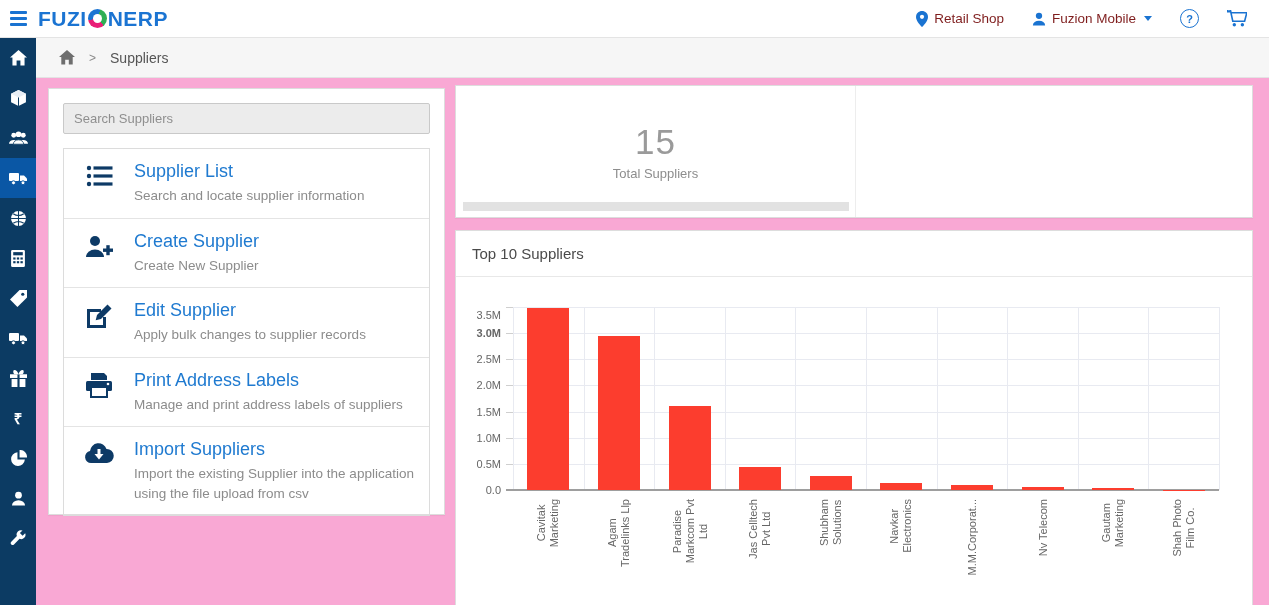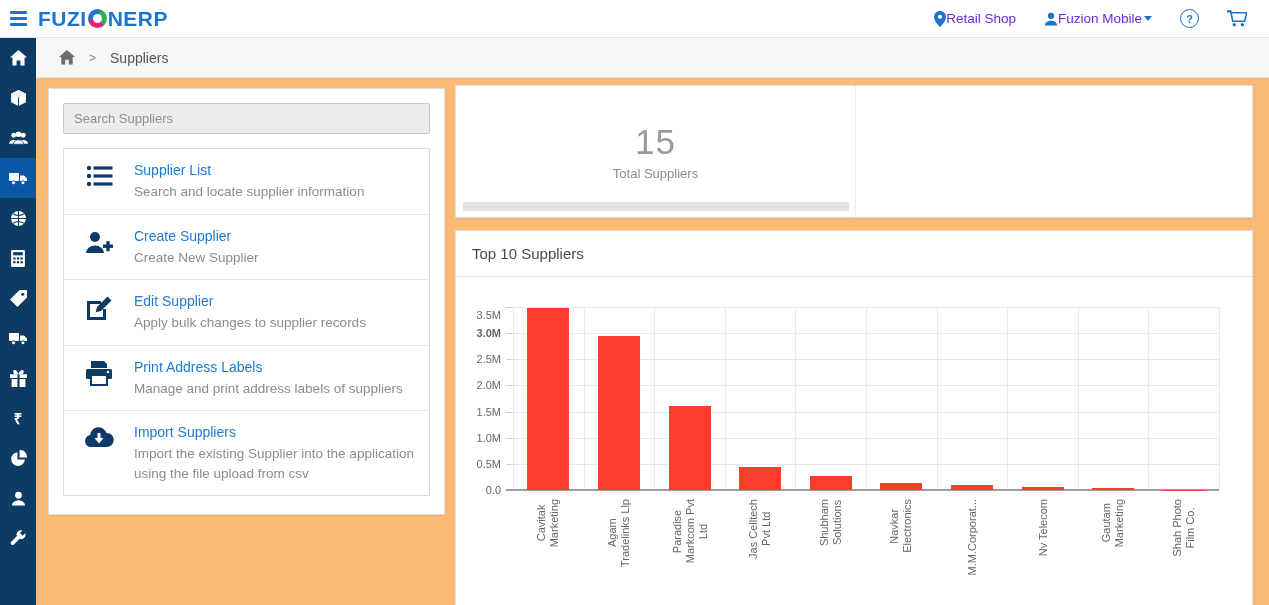--- a/index.html
+++ b/index.html
@@ -14,56 +14,56 @@
   .hamburger i { display:block; width:17px; height:3px; background:#1a73d1; border-radius:1px; }
   .logo { display:flex; align-items:center; margin-left:2px; font-weight:bold; font-size:21px;
           color:#1b74d2; letter-spacing:.5px; }
   .logo-circle { width:19px; height:19px; border-radius:50%; margin:0 1px;
                  background:conic-gradient(from 140deg,#e91e77 0 33%,#1b74d2 33% 66%,#2fae54 66% 100%);
                  position:relative; }
   .logo-circle::after { content:""; position:absolute; left:5px; top:5px; width:9px; height:9px;
                         border-radius:50%; background:#fff; }
   .topbar-right { margin-left:auto; display:flex; align-items:center; gap:28px; margin-right:22px;
                   color:#1a73d1; font-size:13.5px; }
-  .top-item { display:flex; align-items:center; gap:0; cursor:pointer; color:#6d28d9; }
+  .top-item { display:flex; align-items:center; gap:6px; cursor:pointer; color:#7f1d1d; }
   .caret { width:0; height:0; border-left:4.5px solid transparent; border-right:4.5px solid transparent;
            border-top:5.5px solid #1a73d1; margin-left:2px; }
   .help-circle { width:19px; height:19px; border:1.5px solid #1a73d1; border-radius:50%;
                  display:flex; align-items:center; justify-content:center; font-size:11px;
                  font-weight:bold; color:#1a73d1; cursor:pointer; }
 
   
   .sidebar { position:absolute; left:0; top:38px; width:36px; height:567px; background:#0c3b63; z-index:4; }
   .side-item { width:36px; height:40px; display:flex; align-items:center; justify-content:center; cursor:pointer; }
   .side-item.active { background:#0a57a5; }
   .side-item svg { display:block; }
   .side-item .rupee-glyph { color:#fff; font-size:15px; font-weight:bold; }
 
   
   .breadcrumb { position:absolute; left:36px; top:38px; width:1233px; height:40px; background:#f6f6f6;
                 border-bottom:1px solid #e3e3e3; display:flex; align-items:center; padding-left:23px; }
   .crumb-sep { color:#8a8a8a; font-size:12px; margin:0 14px; }
   .crumb-current { color:#555; font-size:14px; }
 
   
-  .content { position:absolute; left:36px; top:78px; width:1233px; height:527px; background:#fdba74; }
+  .content { position:absolute; left:36px; top:78px; width:1233px; height:527px; background:#f9a8d4; }
   .card { background:#fff; border:1px solid #ddd; box-shadow:0 1px 1px rgba(0,0,0,.04); }
 
   
   .left-card { position:absolute; left:12px; top:10px; width:397px; height:427px; padding:14px; }
   .search-input { width:100%; height:31px; background:#ececec; border:1px solid #c9c9c9;
                   border-radius:2px; padding:0 10px; font-size:13px; color:#555;
                   font-family:"Liberation Sans", sans-serif; outline:none; }
   .search-input::placeholder { color:#8f8f8f; }
   .menu-list { margin-top:14px; border:1px solid #dcdcdc; }
   .menu-item { display:flex; align-items:flex-start; padding:12px 8px 12px 0; cursor:pointer; }
   .menu-item + .menu-item { border-top:1px solid #e4e4e4; }
   .menu-icon { width:70px; flex:none; display:flex; justify-content:center; padding-top:3px; color:#0d3a66; }
   .menu-text { flex:1; }
-  .menu-title { color:#1f7ad0; font-size:14px; margin-bottom:4px; display:inline-block; text-decoration:none; }
+  .menu-title { color:#1f7ad0; font-size:18px; margin-bottom:4px; display:inline-block; text-decoration:none; }
   .menu-desc { color:#8c8c8c; font-size:13.5px; line-height:1.45; padding-right:6px; }
 
   
   .stats-card { position:absolute; left:419px; top:7px; width:798px; height:133px; display:flex; }
   .stat-half { position:relative; display:flex; flex-direction:column; align-items:center; justify-content:center; }
   .stat-left { width:400px; border-right:1px solid #ededed; }
   .stat-right { flex:1; }
   .stat-value { font-size:35px; font-weight:300; color:#9a9a9a; letter-spacing:1px; }
   .stat-currency { font-size:25px; font-weight:bold; color:#6f6f6f; margin-right:8px; }
   .stat-label { font-size:13px; color:#8d8d8d; margin-top:4px; }

